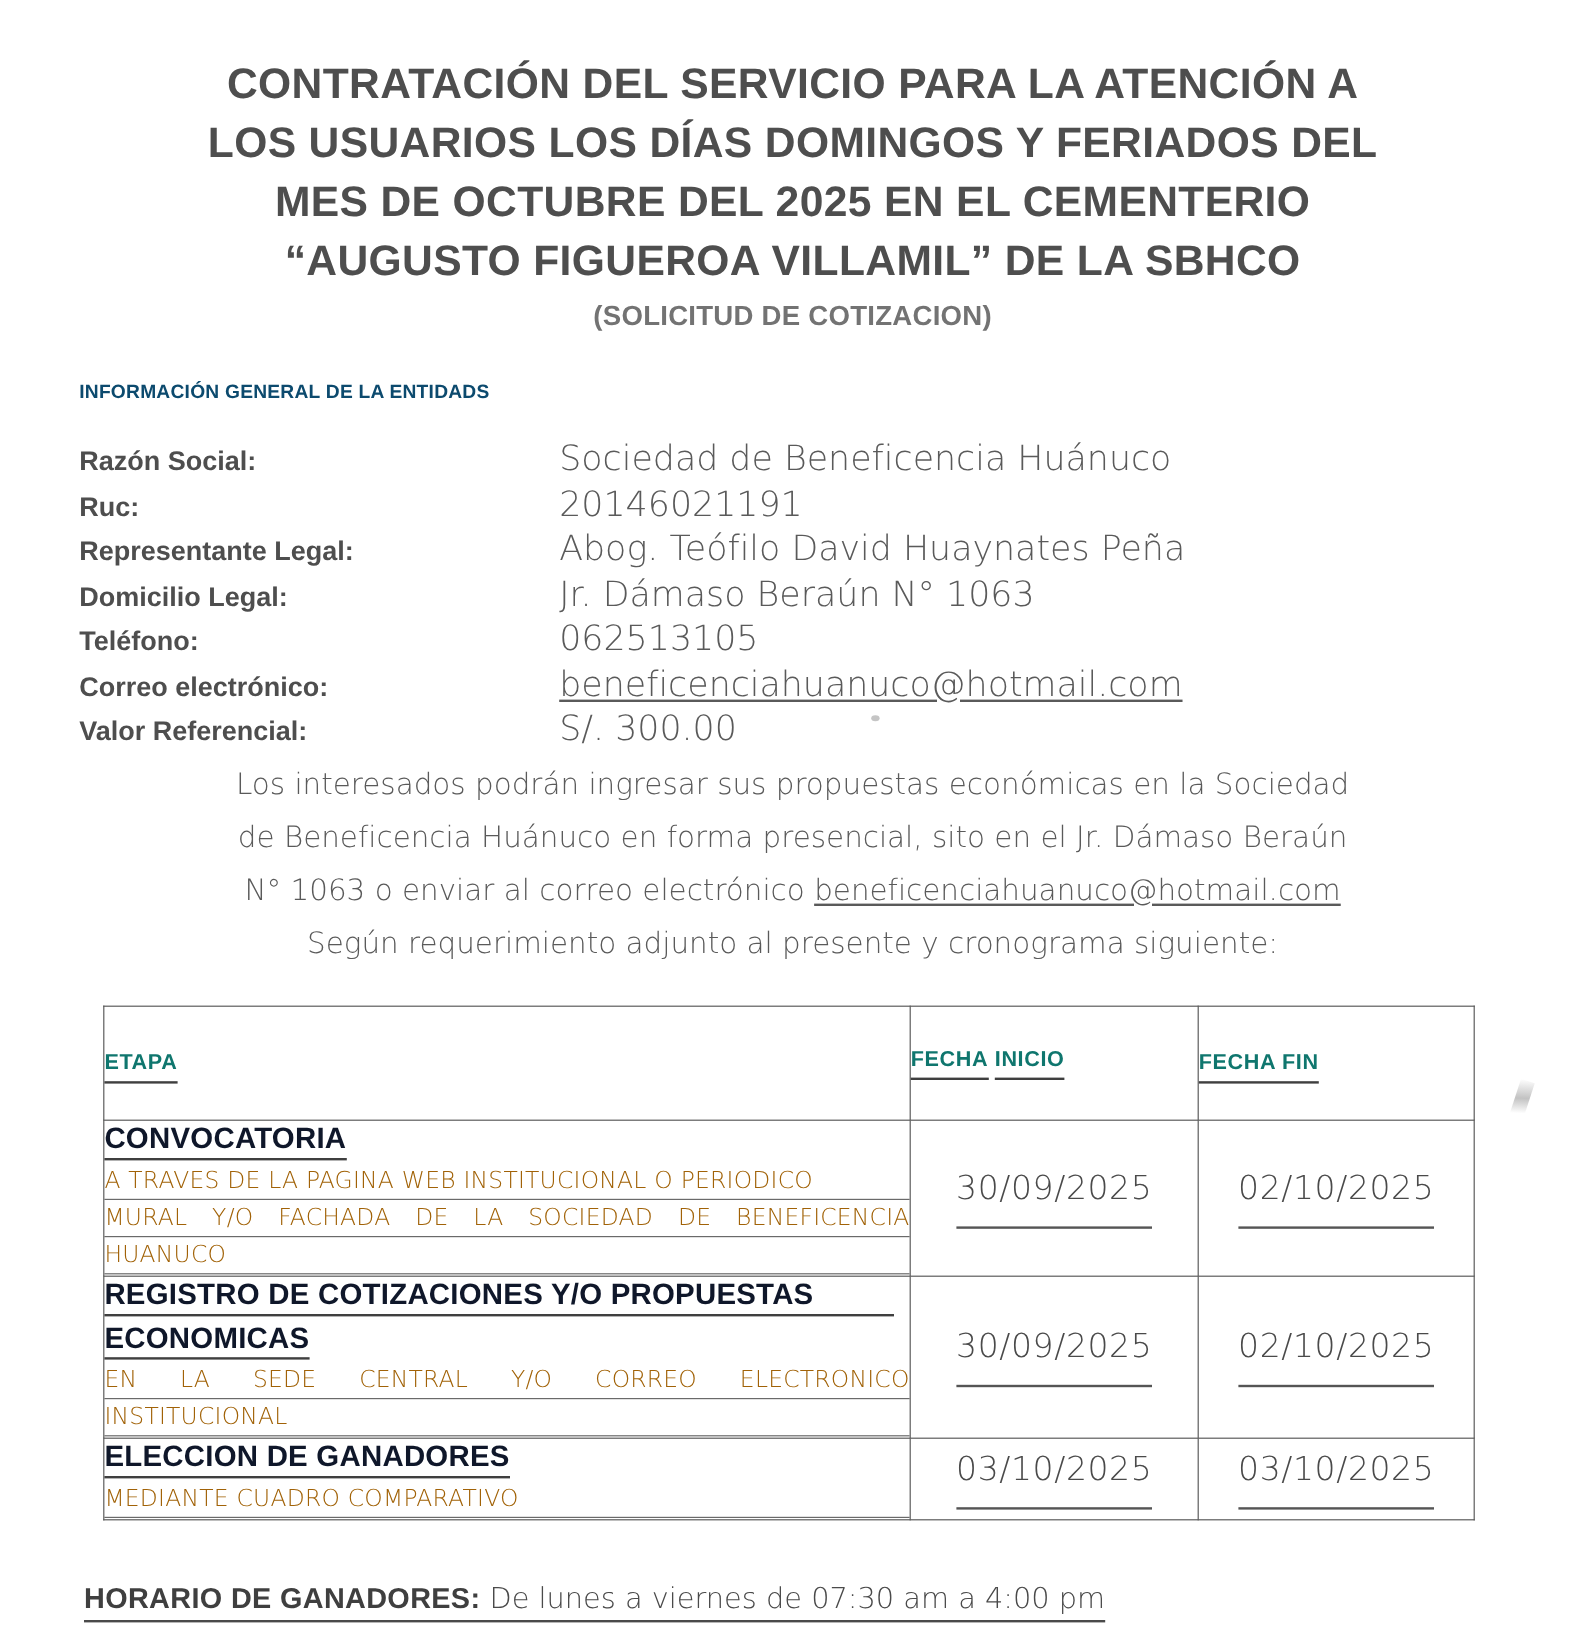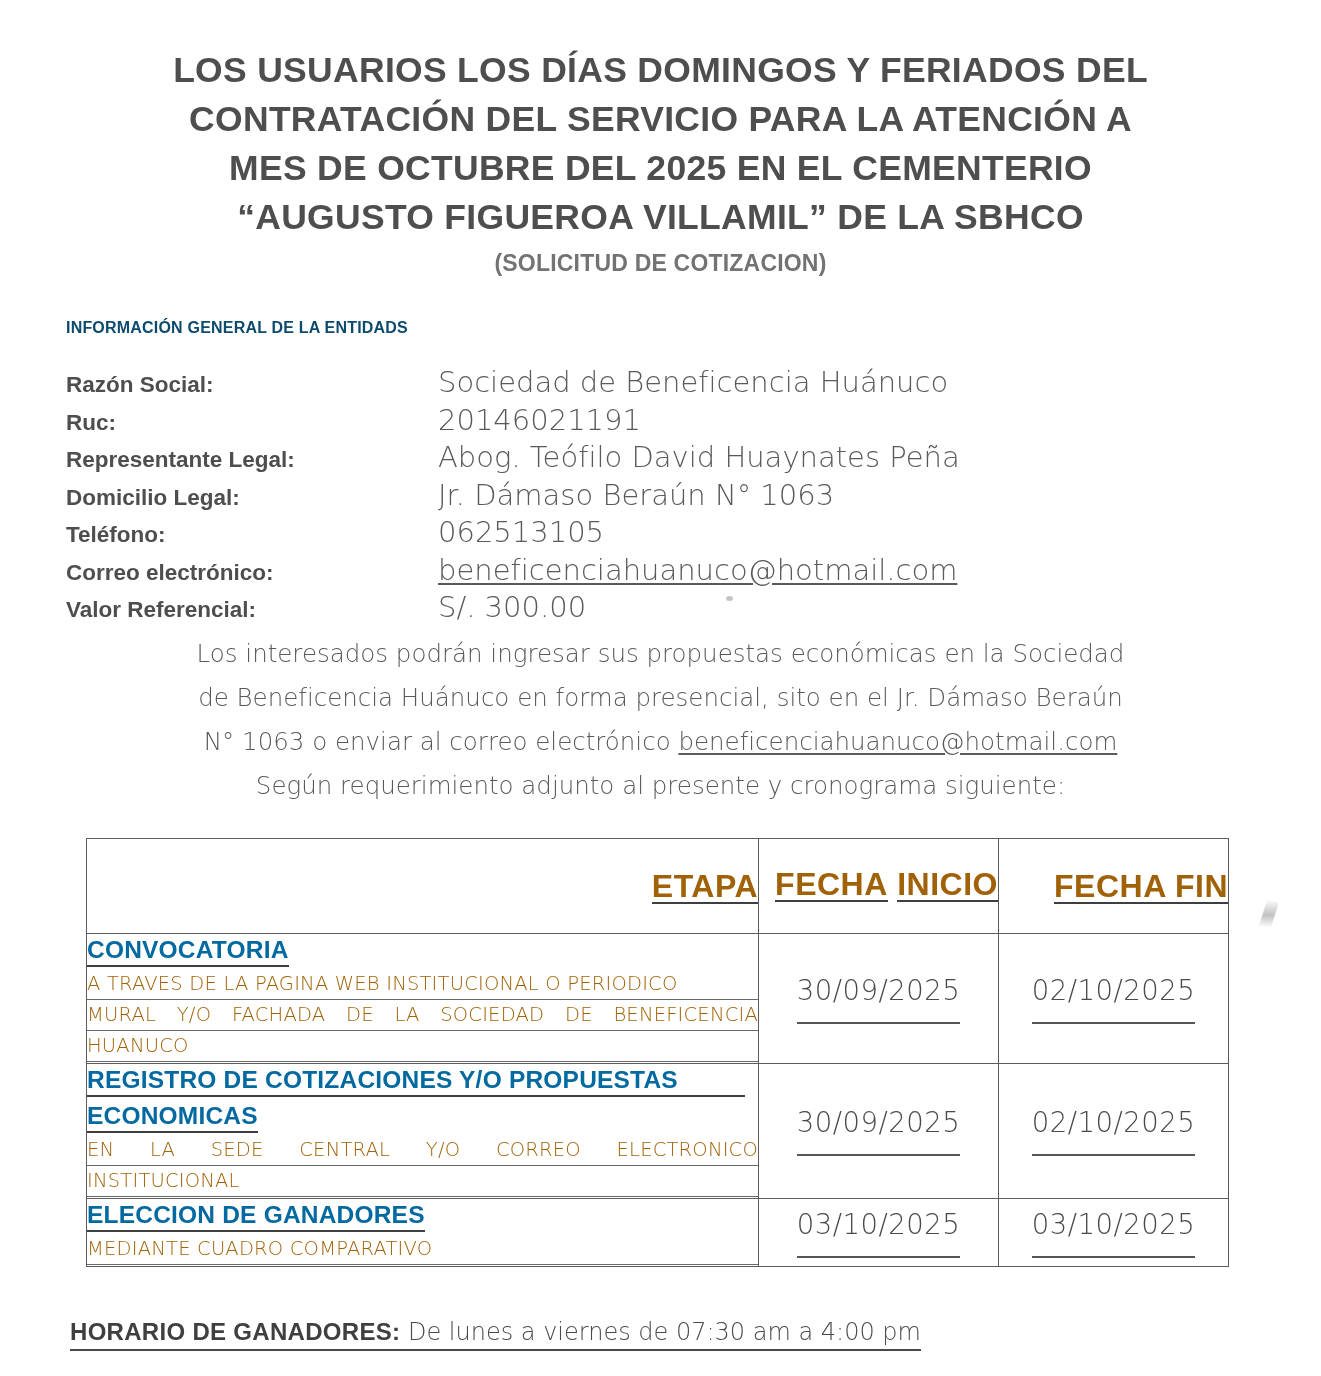--- a/index.html
+++ b/index.html
@@ -59,20 +59,21 @@
 
   
   .info-list {
     margin: 28px 0 0 66px;
   }
   .info-row {
     display: flex;
     align-items: baseline;
     line-height: 35.5px;
     min-height: 35.5px;
+    gap: 28px;
   }
   .info-label {
     width: 372px;
     flex: 0 0 372px;
     font-weight: bold;
     font-size: 22.5px;
     color: #4e4e4e;
   }
   .info-value {
     font-size: 29px;
@@ -120,43 +121,43 @@
     border: 1.6px solid #5c5c5c;
     vertical-align: middle;
     padding: 0;
   }
   .col-etapa { width: 672px; }
   .col-ini   { width: 240px; }
   .col-fin   { width: 230px; }
 
   th.hd {
     height: 94px;
-    text-align: right;
-    font-weight: bold;
-    font-size: 32px;
-    color: #a16207;
+    text-align: left;
+    font-weight: bold;
+    font-size: 18px;
+    color: #0f766e;
     letter-spacing: 0.5px;
   }
   th.hd .u {
     display: inline-block;
     border-bottom: 2.6px solid #3f3f3f;
     padding-bottom: 1px;
     line-height: 30px;
   }
   th.hd .stack { display: block; }
   th.hd .stack .u { margin-bottom: 5px; }
 
   td.etapa {
     padding: 6px 8px 8px 10px;
   }
   .etapa-title {
     font-weight: bold;
     font-size: 24.5px;
     line-height: 31px;
-    color: #0369a1;
+    color: #0f172a;
     letter-spacing: 0.2px;
     display: inline-block;
     border-bottom: 2.4px solid #3f3f3f;
     padding-bottom: 0px;
     margin-bottom: 3px;
   }
   .etapa-sub {
     font-size: 19.5px;
     line-height: 27.5px;
     color: #a16207;
@@ -235,22 +236,22 @@
     background: rgba(140,140,140,0.5);
     pointer-events: none;
   }
 </style>
 </head>
 <body>
 
 <div class="page">
 
   <div class="title-block">
+    <div class="title-line">CONTRATACIÓN DEL SERVICIO PARA LA ATENCIÓN A</div>
     <div class="title-line">LOS USUARIOS LOS DÍAS DOMINGOS Y FERIADOS DEL</div>
-    <div class="title-line">CONTRATACIÓN DEL SERVICIO PARA LA ATENCIÓN A</div>
     <div class="title-line">MES DE OCTUBRE DEL 2025 EN EL CEMENTERIO</div>
     <div class="title-line">“AUGUSTO FIGUEROA VILLAMIL” DE LA SBHCO</div>
     <div class="subtitle-line">(SOLICITUD DE COTIZACION)</div>
   </div>
 
   <div class="section-heading">INFORMACIÓN GENERAL DE LA ENTIDADS</div>
 
   <div class="info-list">
 
     <div class="info-row">

